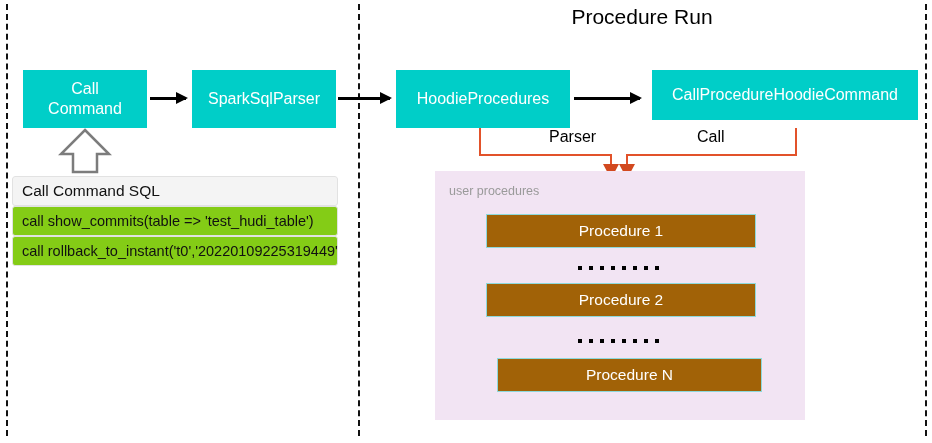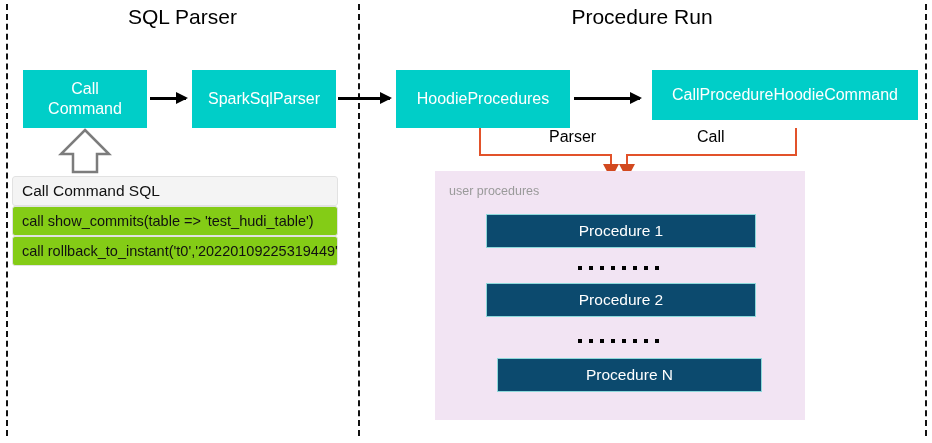--- a/index.html
+++ b/index.html
@@ -132,21 +132,21 @@
     background: #f2e4f3;
   }
   .panel-caption {
     position: absolute;
     font-size: 12.5px;
     color: #9a9a9a;
     white-space: nowrap;
   }
   .proc-box {
     position: absolute;
-    background: #0c4a6e;
+    background: #a16207;
     color: #ffffff;
     display: flex;
     align-items: center;
     justify-content: center;
     font-size: 15.5px;
     box-sizing: border-box;
     border: 1px solid #8ed9db;
   }
   .dots {
     position: absolute;
@@ -163,21 +163,20 @@
 </style>
 </head>
 <body>
 
 <div id="canvas">
 
   <div class="vdash left"></div>
   <div class="vdash middle"></div>
   <div class="vdash right"></div>
 
-  <div class="section-title" style="left:10px; top:5px; width:345px;">SQL Parser</div>
 
   <div class="section-title" style="left:362px; top:5px; width:560px;">Procedure Run</div>
 
   <div class="tealbox" style="left:23px; top:70px; width:124px; height:58px; flex-direction:column;">
     <span>Call</span>
     <span>Command</span>
   </div>
 
   <div class="harrow" style="left:150px; top:97px; width:36px;"></div>
 

